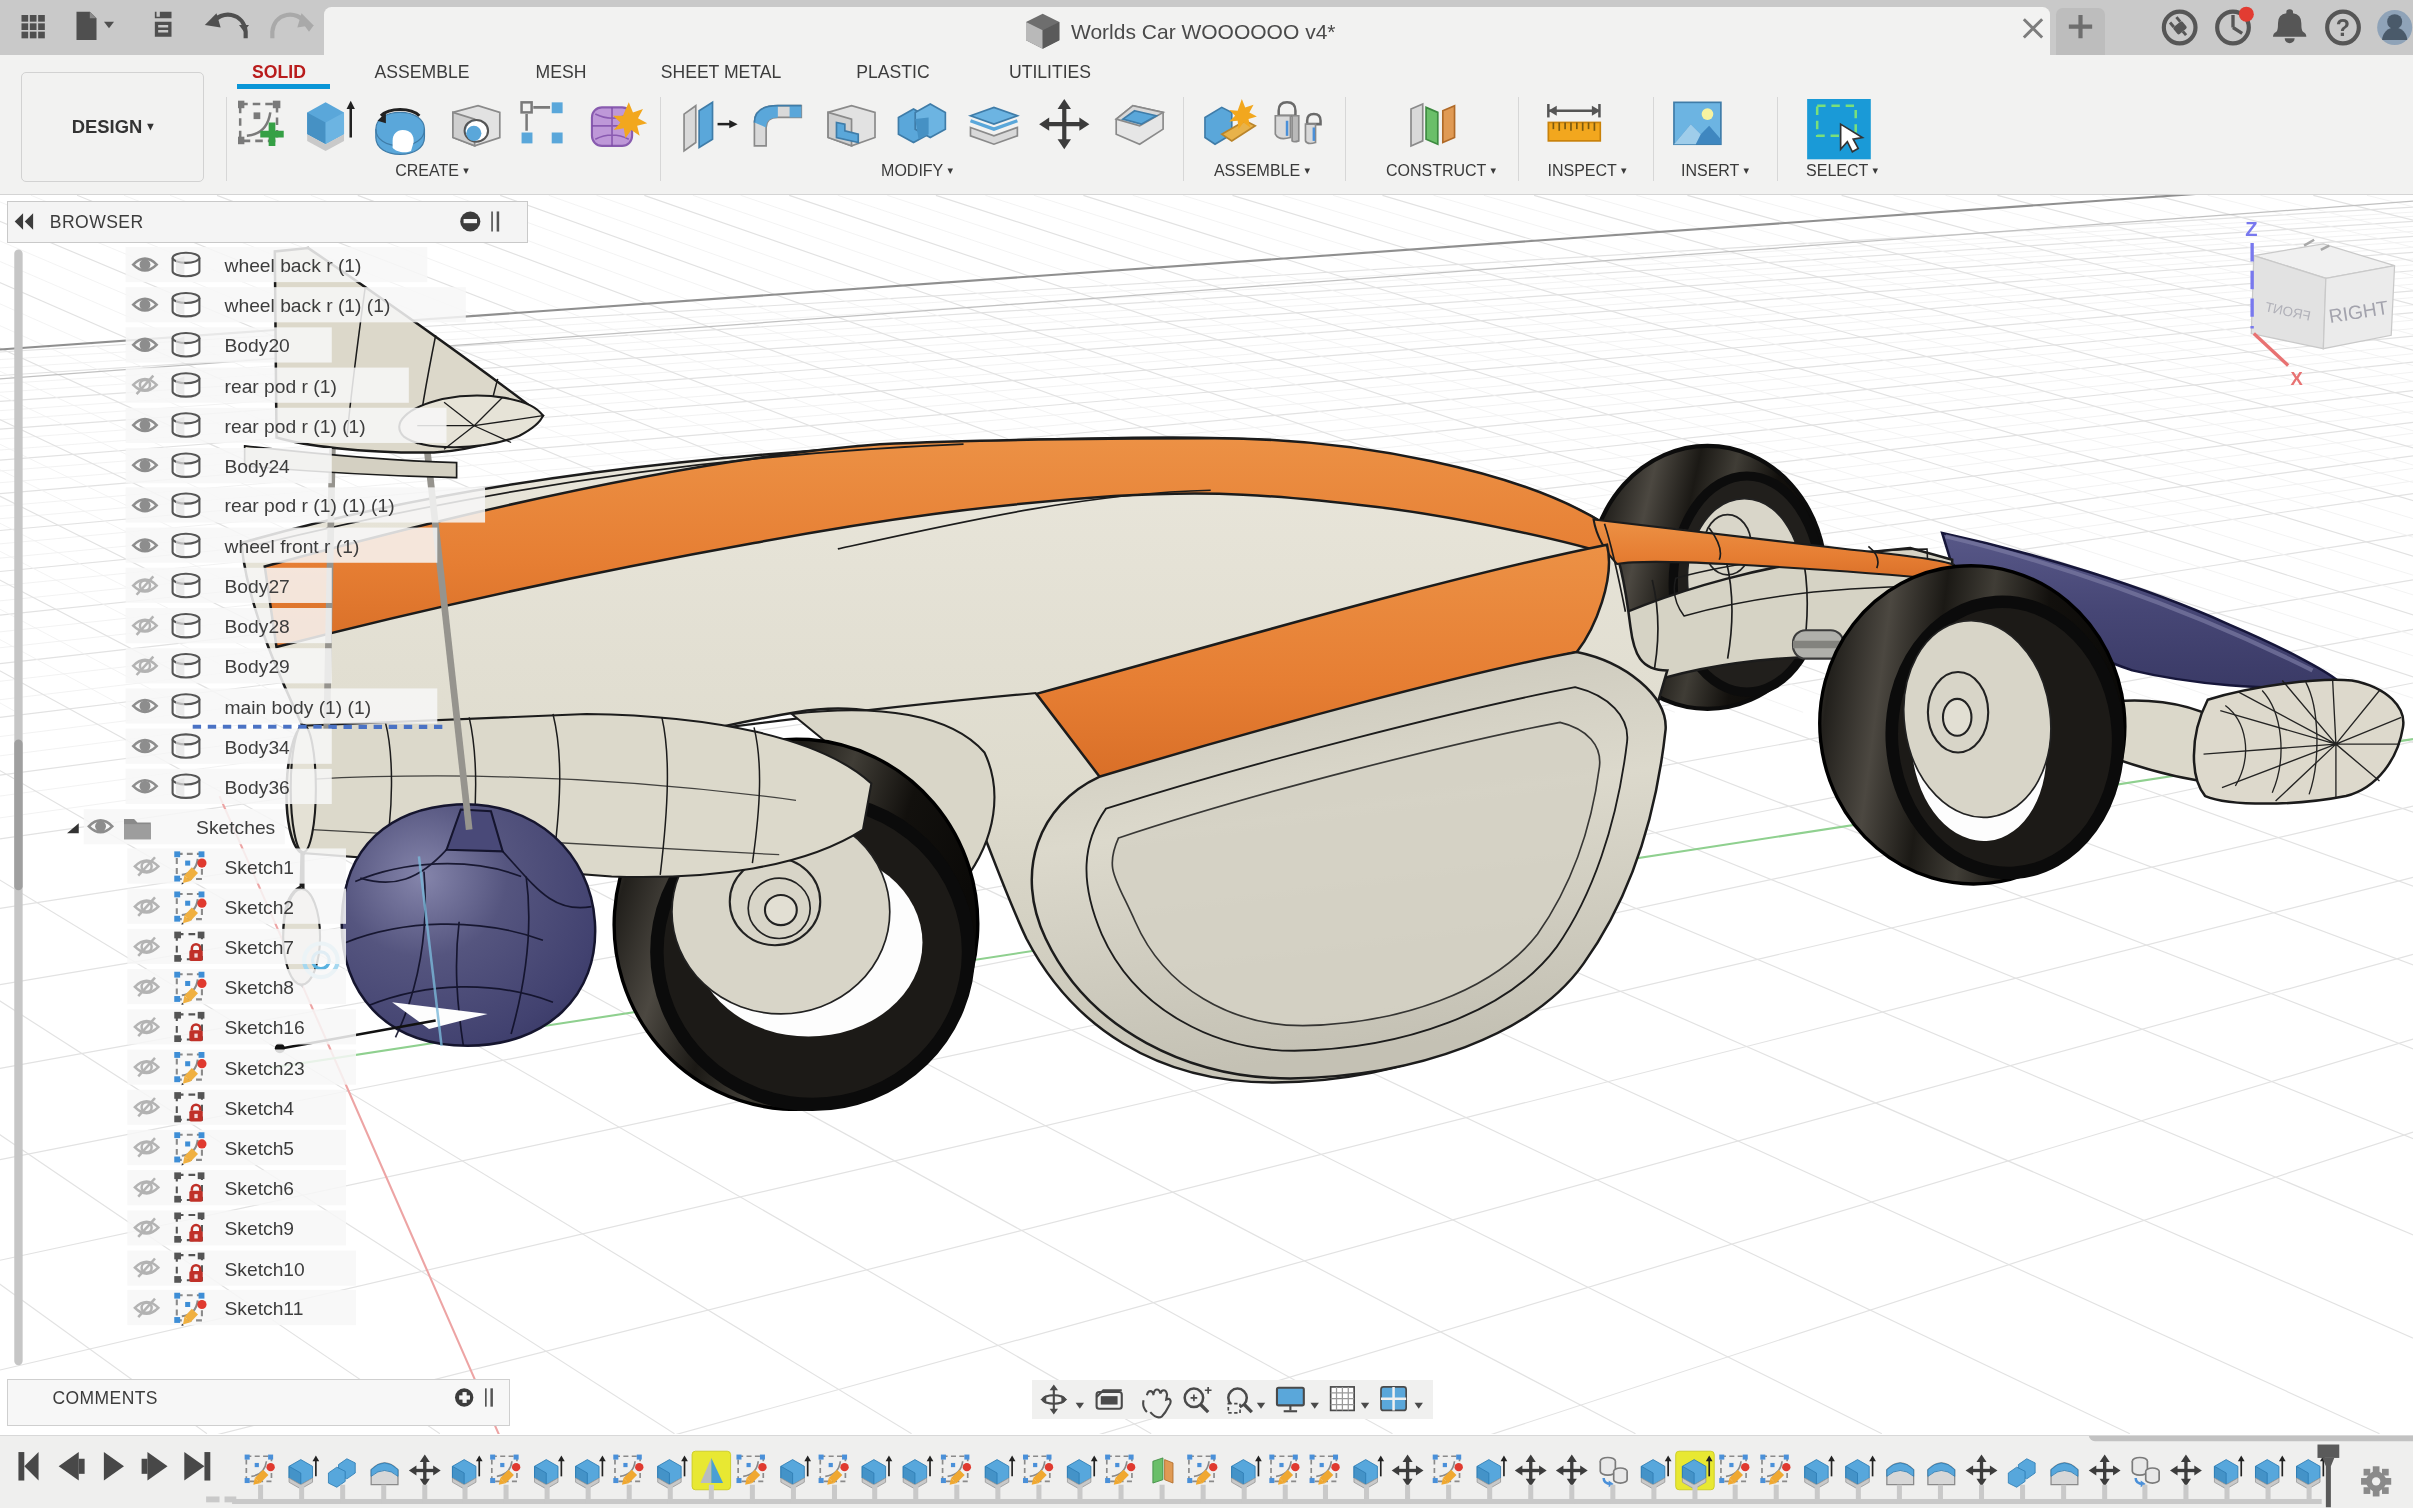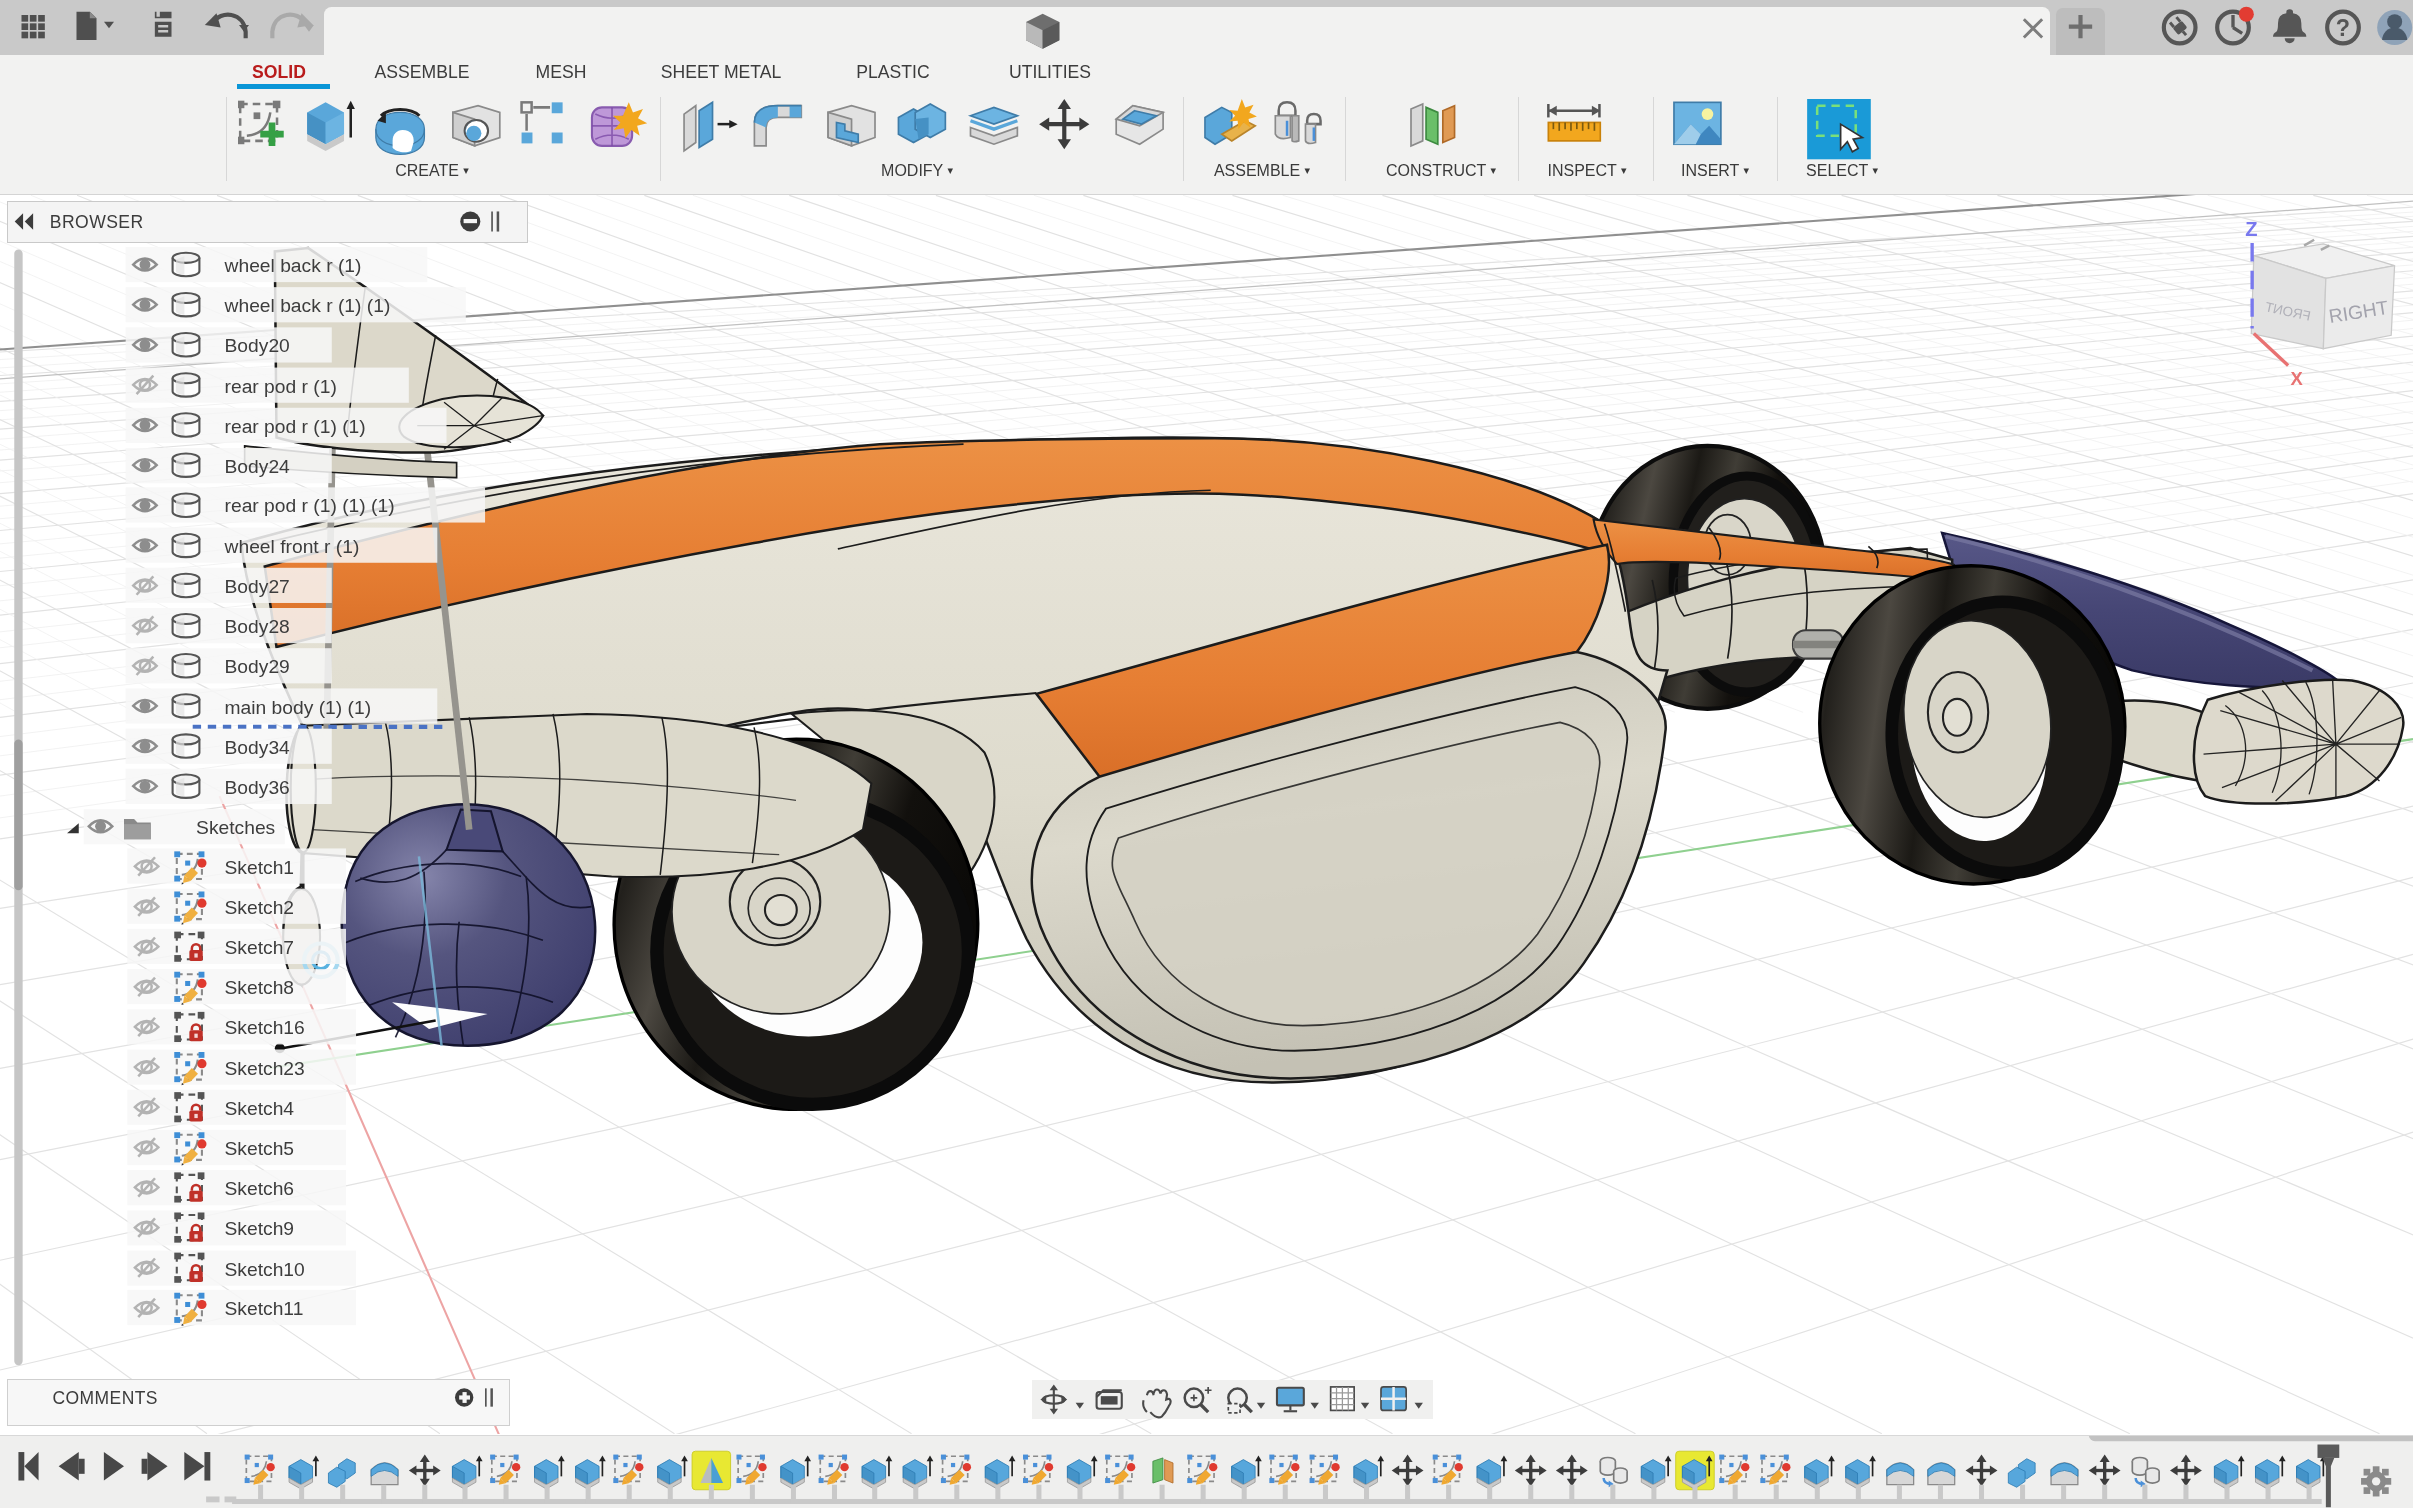--- a/index.html
+++ b/index.html
@@ -357,20 +357,21 @@
 <path d="M334 28 C328 20 318 16 310 18 C300 20 294 28 293 38 L293 46" stroke="#a9a9a9" stroke-width="5" fill="none" transform="translate(26,0)"></path>
 <path d="M328 16 L342 30 L323 33 Z" fill="#a9a9a9" transform="translate(26,0)"></path>
 <path d="M357 30 l12 0 -6 8 z" fill="#a9a9a9"></path>
 </svg>
 <div id="doctab"></div>
 <svg width="59" height="50" style="position:absolute;left:1019px;top:6.7px" viewBox="0 0 70 60">
 <path d="M8 18 L28 8 L48 18 L48 40 L28 50 L8 40 Z" fill="#6e6e6e"></path>
 <path d="M8 18 L28 28 L28 50 L8 40 Z" fill="#b9b9b9"></path>
 <path d="M28 28 L48 18 L48 40 L28 50 Z" fill="#5a5a5a"></path>
 </svg>
+<div style="position:absolute;left:1071px;top:6.7px;width:603px;height:49px;line-height:49px;font-size:21px;color:#4a4a4a;">Worlds Car WOOOOOO v4*</div>
 <svg width="369" height="55" style="position:absolute;left:2011px;top:0" viewBox="0 0 440 66">
 <g stroke="#7d7d7d" stroke-width="3.5" fill="none">
         <path d="M14 23 L36 45 M36 23 L14 45"></path>
       </g>
 </svg>
 <div id="plustab"></div>
 <svg width="360" height="55" style="position:absolute;left:2053px;top:0" viewBox="0 0 430 66">
 <g stroke="#6e6e6e" stroke-width="5" fill="none">
         <path d="M32 18 v28 M18 32 h28"></path>
       </g>
@@ -403,20 +404,21 @@
 </svg>
 </div>
 <div id="toolbar">
 <div class="tab" style="left:279px;color:#b91c1c;font-weight:bold;">SOLID</div>
 <div style="position:absolute;left:237px;top:28.5px;width:93px;height:5px;background:#0a96d7;"></div>
 <div class="tab" style="left:422px;">ASSEMBLE</div>
 <div class="tab" style="left:561px;">MESH</div>
 <div class="tab" style="left:721px;">SHEET METAL</div>
 <div class="tab" style="left:893px;">PLASTIC</div>
 <div class="tab" style="left:1050px;">UTILITIES</div>
+<div id="designbtn">DESIGN <span style="font-size:11.7px;vertical-align:2.5px;">▾</span></div>
 <div class="divider" style="left:226px;"></div>
 <div class="divider" style="left:660px;"></div>
 <div class="divider" style="left:1183px;"></div>
 <div class="divider" style="left:1345px;"></div>
 <div class="divider" style="left:1518px;"></div>
 <div class="divider" style="left:1653px;"></div>
 <div class="divider" style="left:1777px;"></div>
 <div class="tgl" style="left:432px;">CREATE <span class="car">▾</span></div>
 <div class="tgl" style="left:917px;">MODIFY <span class="car">▾</span></div>
 <div class="tgl" style="left:1262px;">ASSEMBLE <span class="car">▾</span></div>

